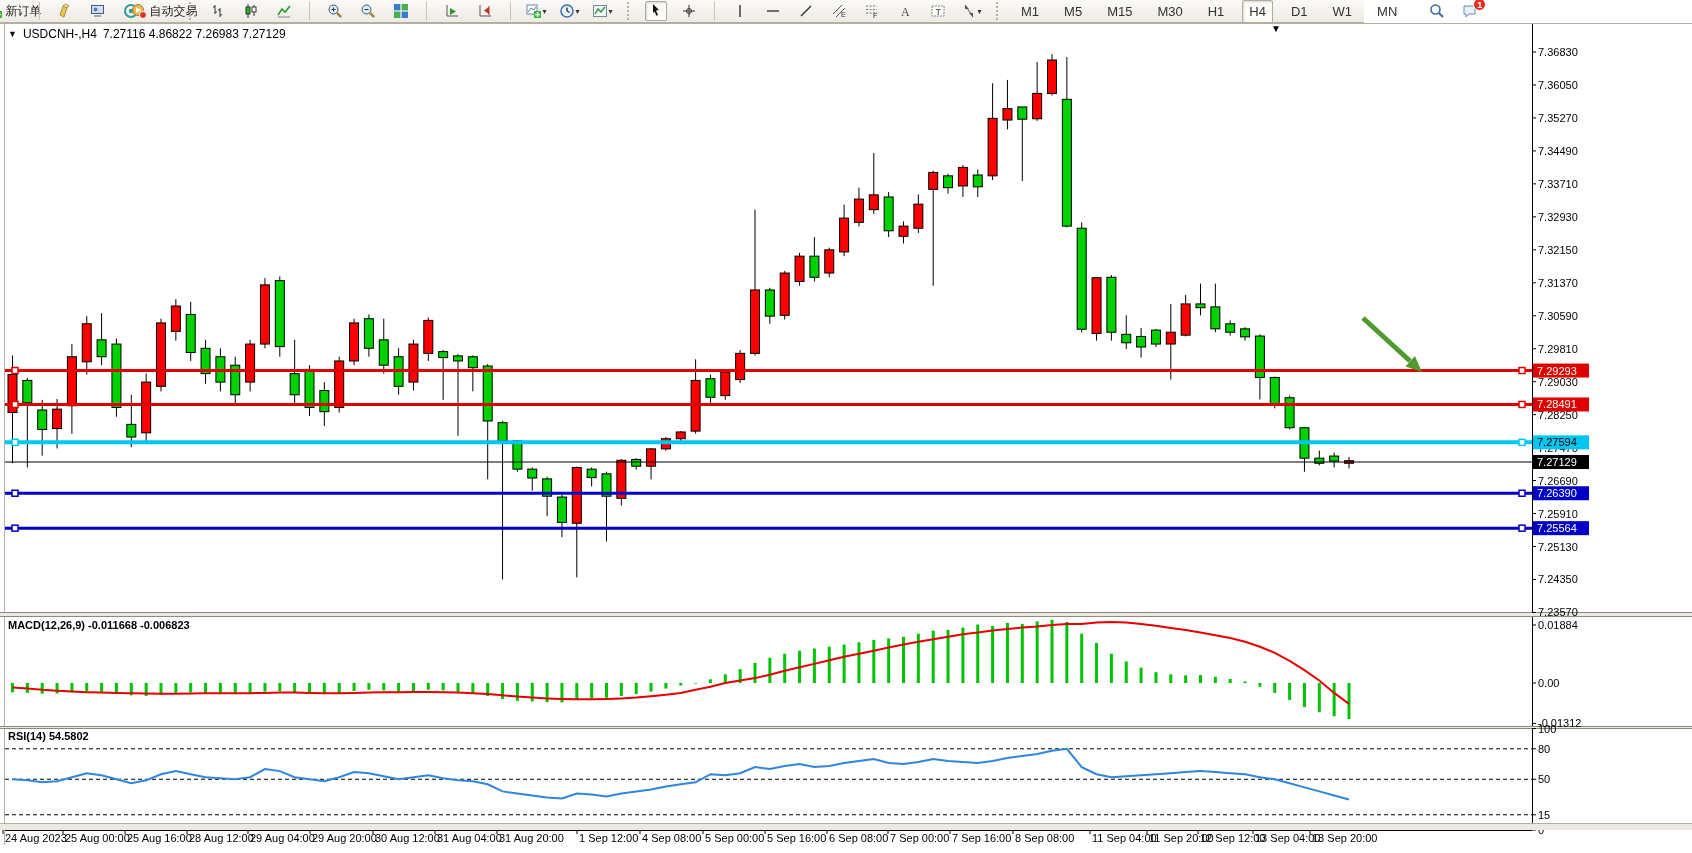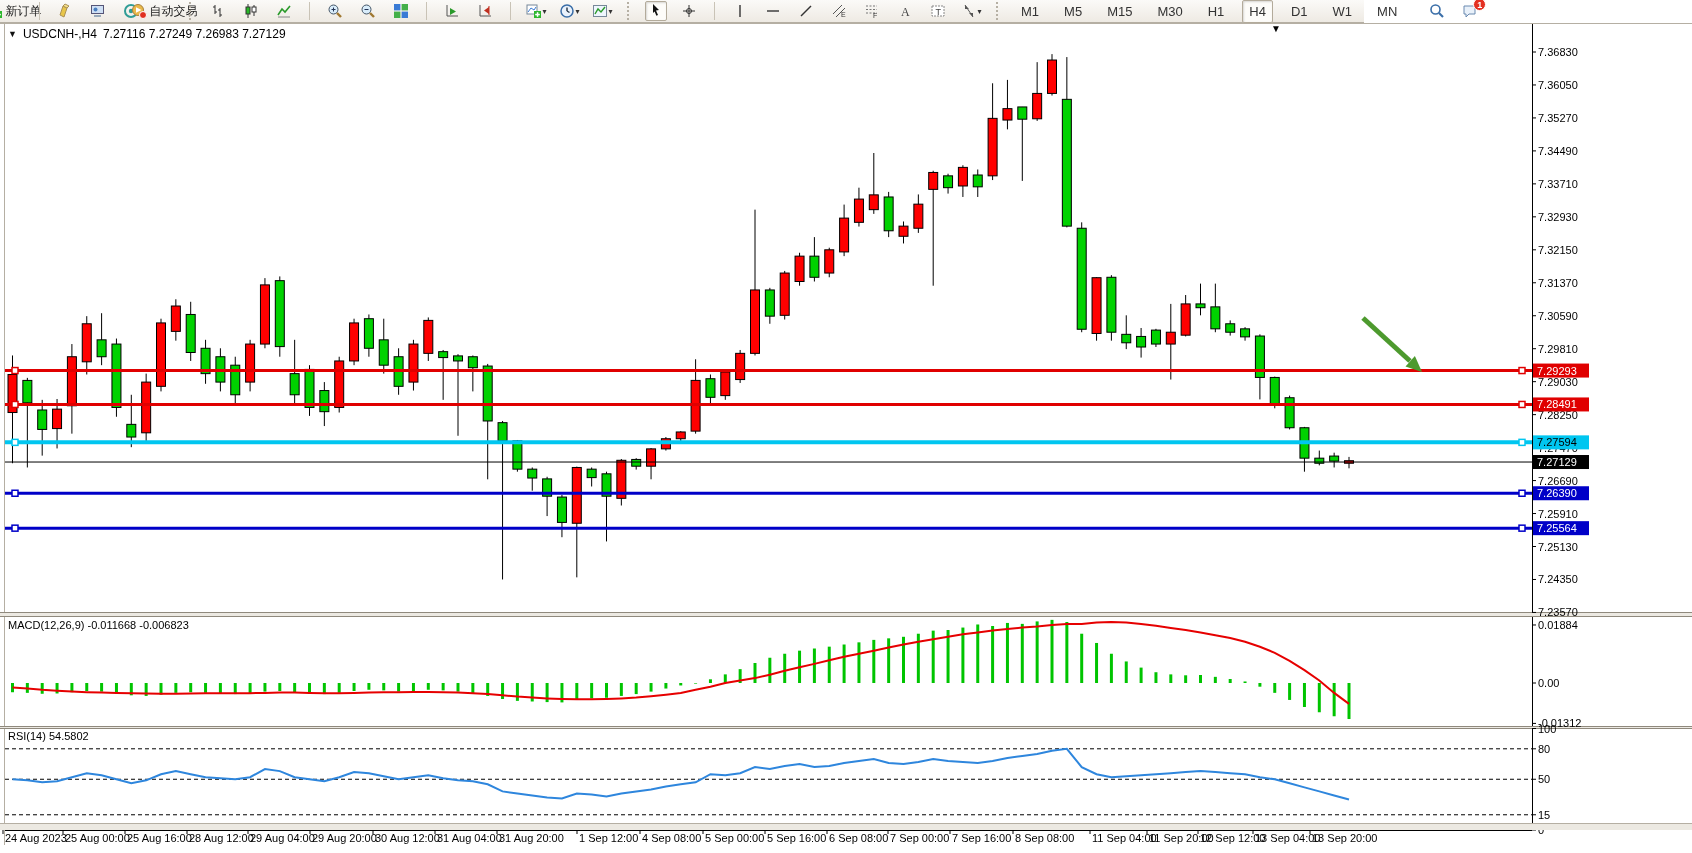--- a/index.html
+++ b/index.html
@@ -23,21 +23,21 @@
   .chatwrap { position:relative; }
   .badge { position:absolute; top:-3px; right:-5px; min-width:13px; height:13px; border-radius:7px;
     background:#e33022; color:#fff; font-size:9px; font-weight:bold; display:flex;
     align-items:center; justify-content:center; padding:0 2px; border:1px solid #fff; }
   
   .chartwrap { position:absolute; left:0; top:23px; width:1692px; height:830px; background:#fff; }
   svg.plot { position:absolute; left:0; top:0; }
   .chart-title { position:absolute; left:8px; top:4px; font-size:12px; color:#000;
      display:flex; align-items:center; gap:6px; }
   .chart-title .tri { font-size:9px; color:#111; }
-  .ind-label { position:absolute; left:8px; font-size:11px; color:#000; }
+  .ind-label { position:absolute; left:8px; font-size:11px; color:#000;font-weight:bold; }
   .win-caret { position:absolute; left:1271px; top:0px; font-size:10px; color:#000; }
   .bottomstrip { position:absolute; left:0; top:823px; width:1692px; height:7px; background:#ece9e2;
      border-top:1px solid #b5afa3; }
 </style>
 </head>
 <body>
 
 <div class="app">
   <div class="toolbar" id="toolbar">
       <div class="tbtn">
@@ -765,21 +765,21 @@
           <text x="1537" y="497.2510566356722" font-size="11" fill="#ffffff" font-family="Liberation Sans, sans-serif">7.26390</text>
           <rect x="1533" y="521.1622992392222" width="56" height="14" fill="#0000c8"></rect>
           <text x="1537" y="532.1622992392222" font-size="11" fill="#ffffff" font-family="Liberation Sans, sans-serif">7.25564</text>
           <rect x="1533" y="455.01690617075246" width="56" height="14" fill="#000000"></rect>
           <text x="1537" y="466.01690617075246" font-size="11" fill="#ffffff" font-family="Liberation Sans, sans-serif">7.27129</text>
         </g>
       </svg>
     <div class="chart-title">
       <span class="tri">▼</span>
       <span>USDCNH-,H4</span>
-      <span>7.27116 7.27249 7.26983 7.27129</span>
+      <span>7.27116 4.86822 7.26983 7.27129</span>
     </div>
     <span class="win-caret">▼</span>
     <div class="ind-label" style="top:596px;">MACD(12,26,9) -0.011668 -0.006823</div>
     <div class="ind-label" style="top:707px;">RSI(14) 54.5802</div>
   </div>
 
   <div class="bottomstrip"></div>
 </div>
 
 </body></html>

